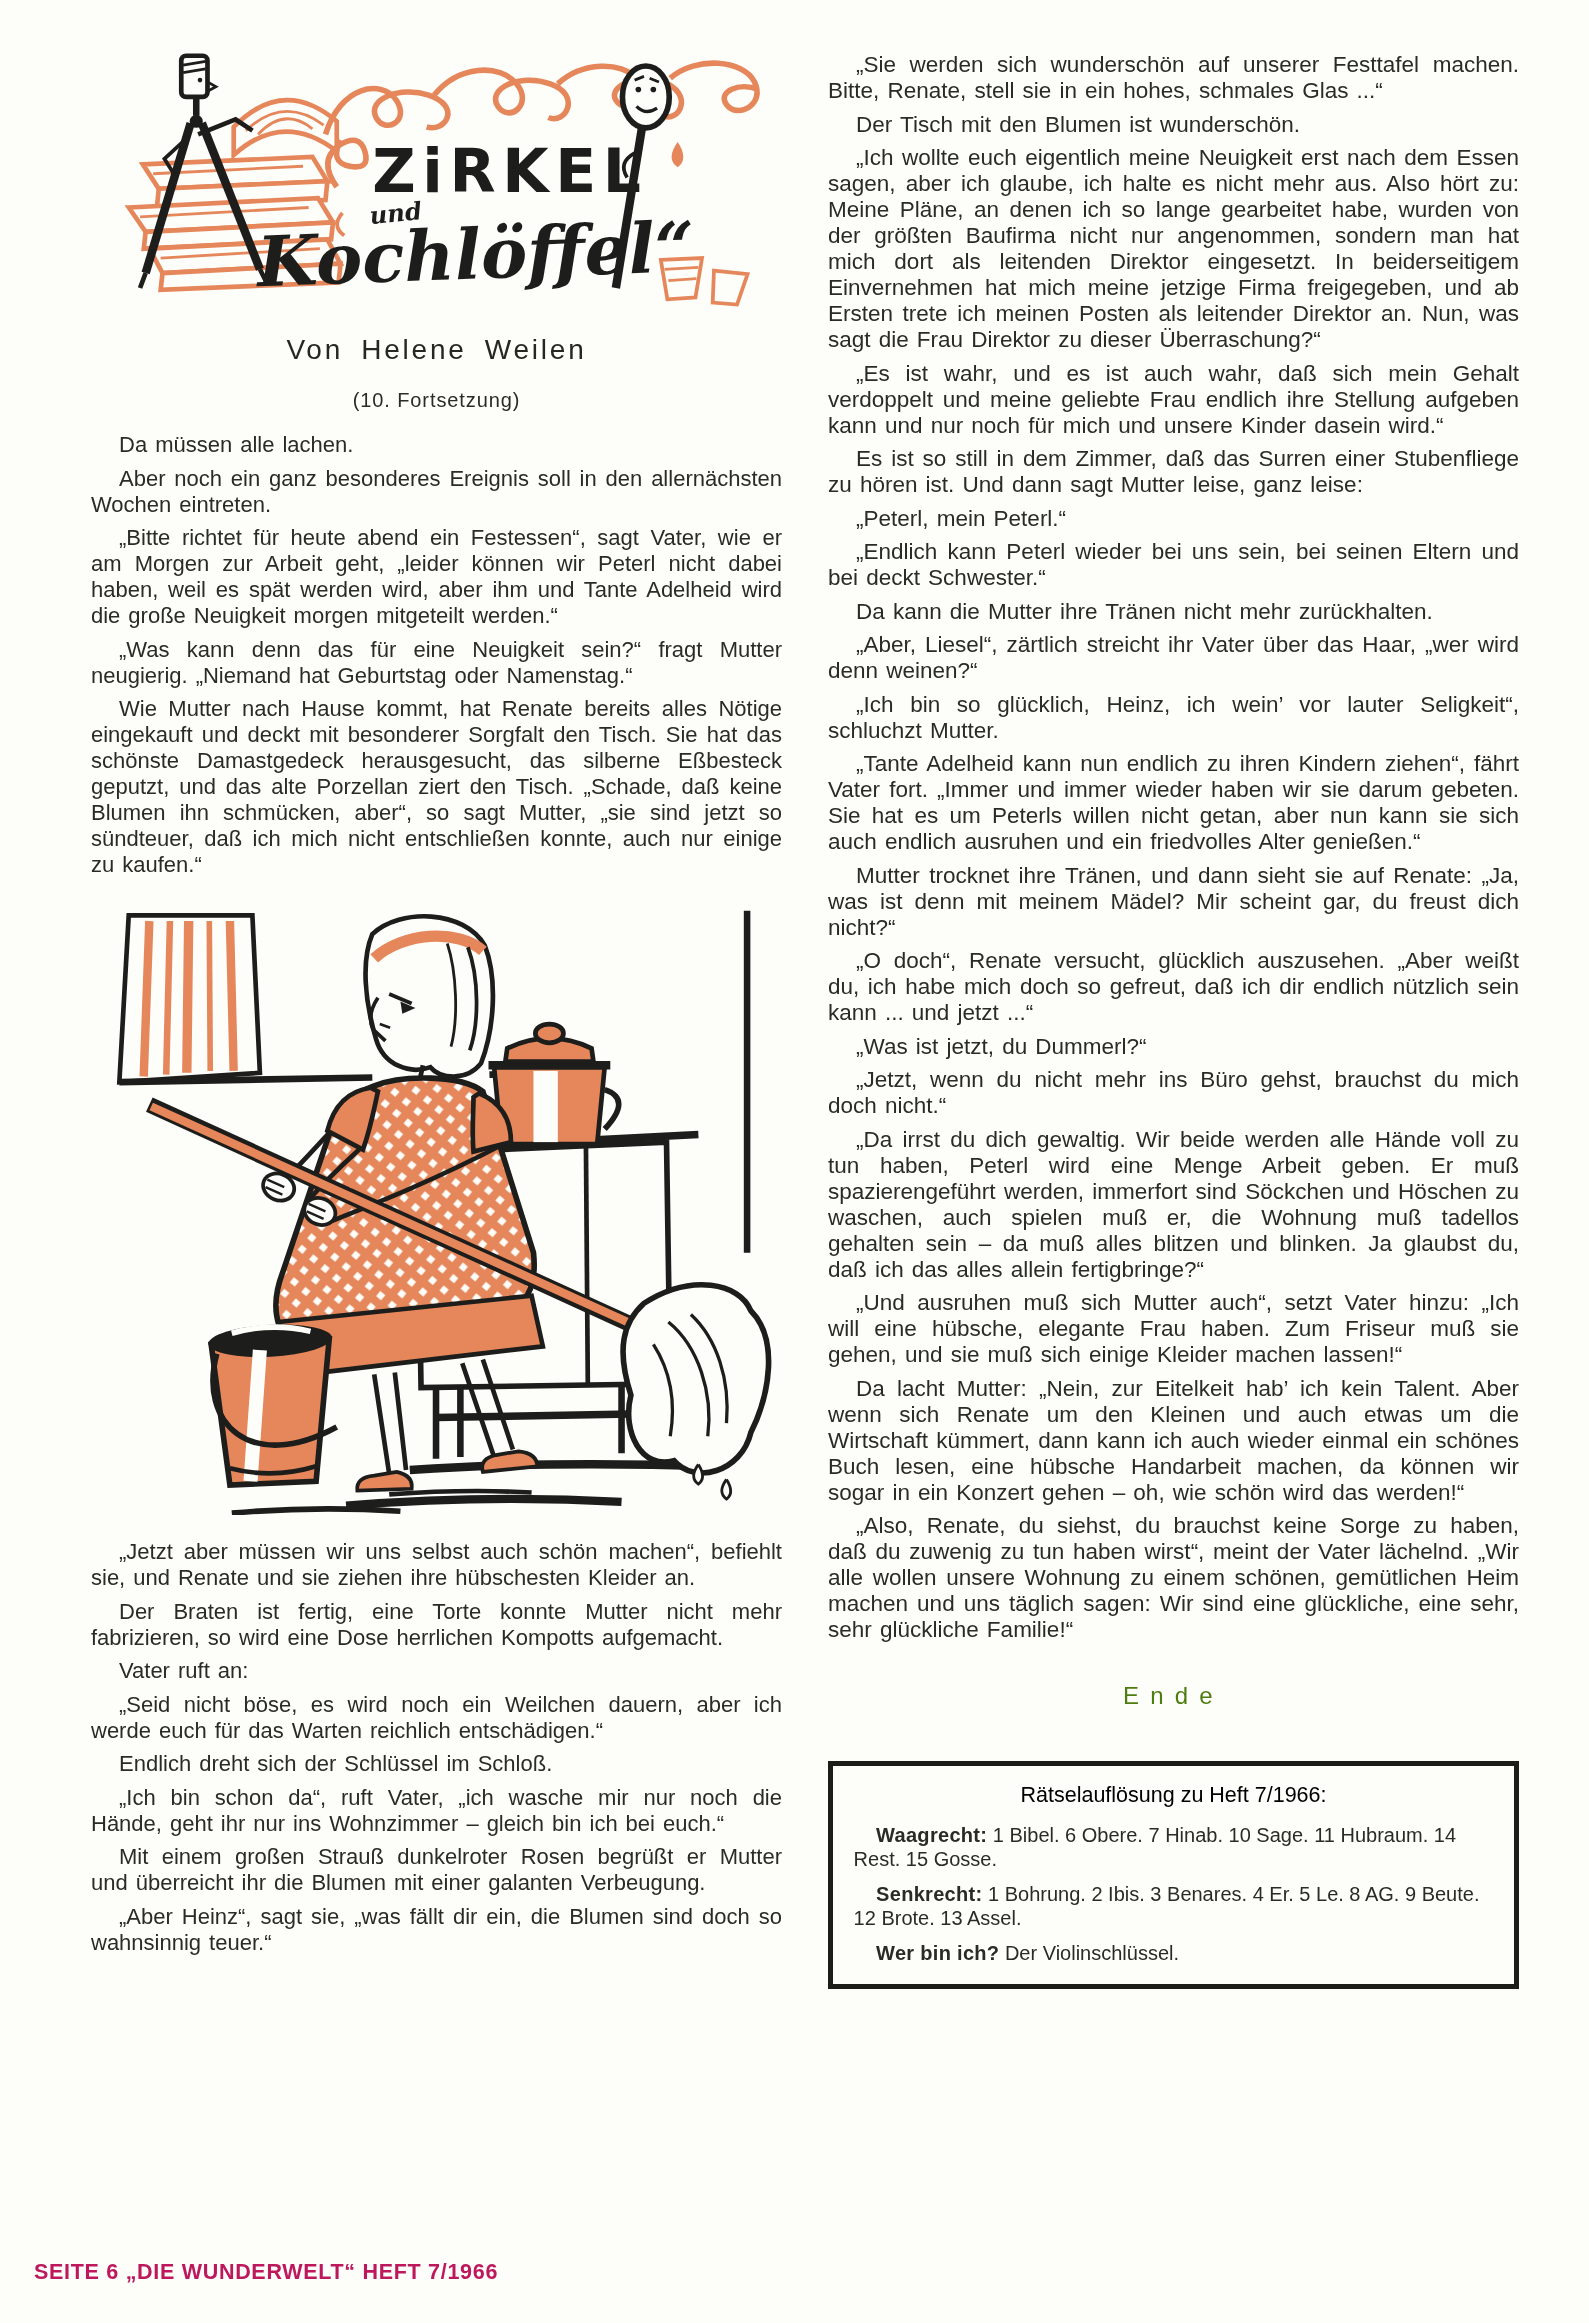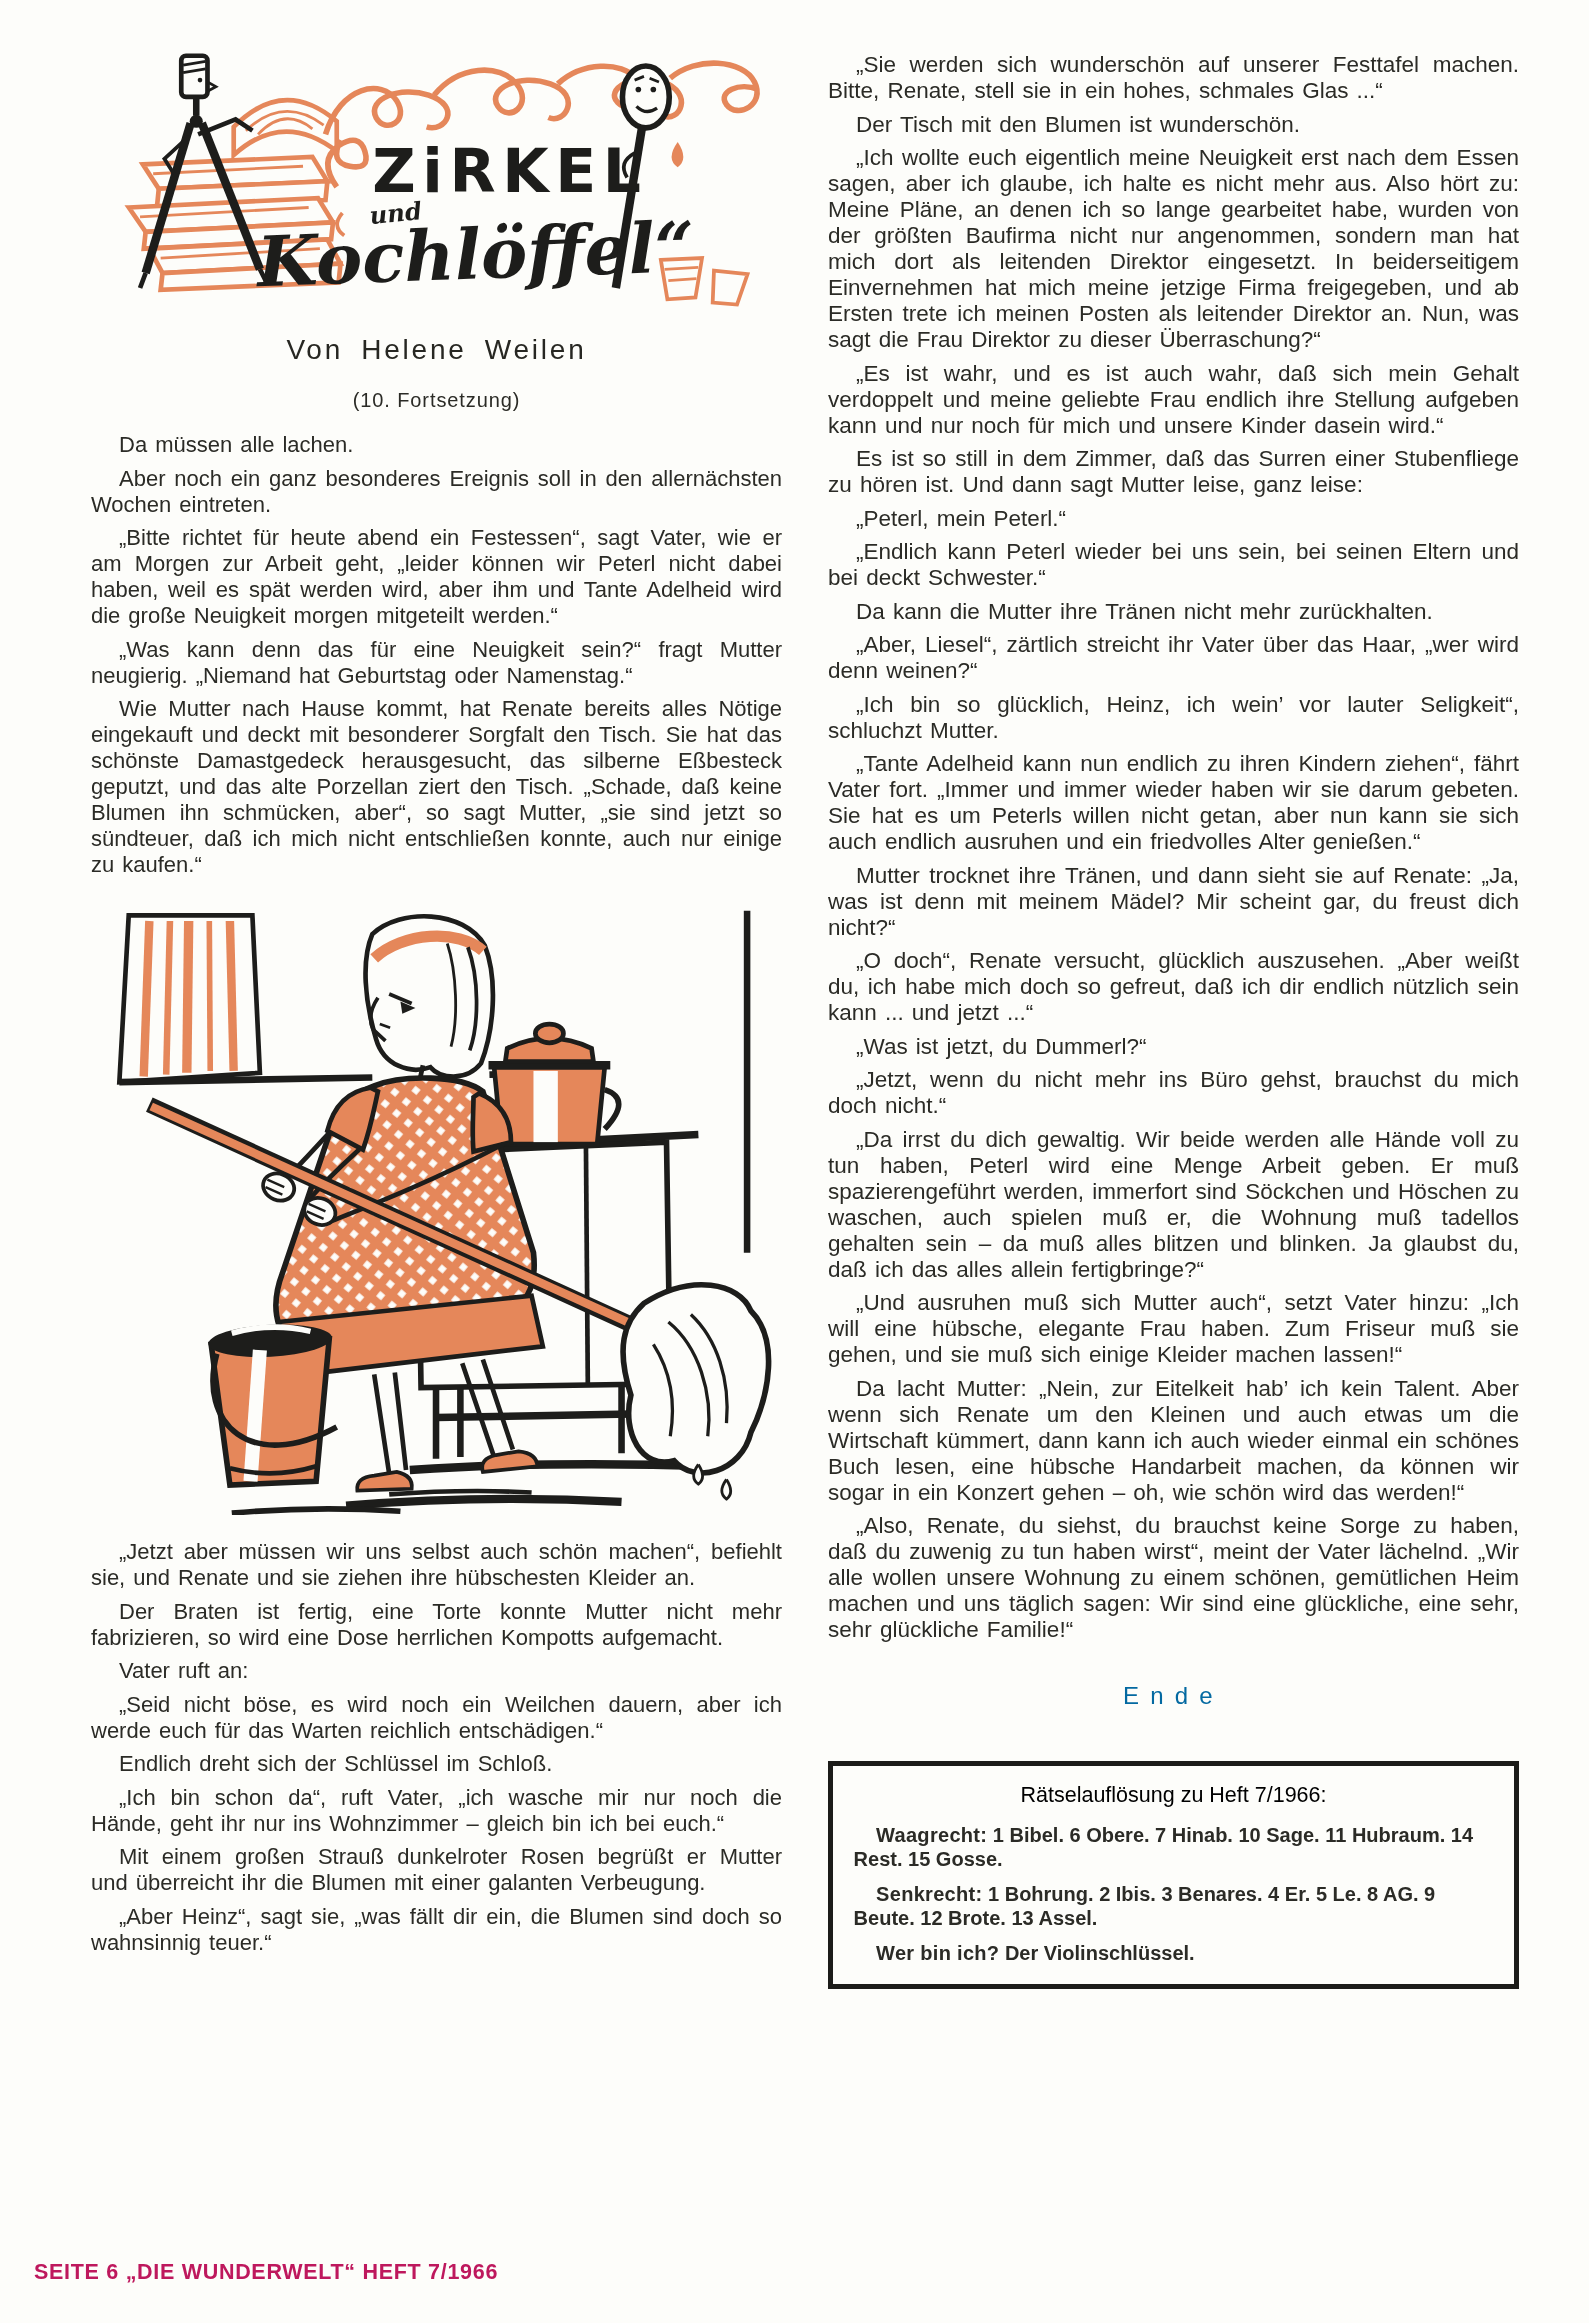--- a/index.html
+++ b/index.html
@@ -13,27 +13,27 @@
   .col-right{left:828px; top:52px; width:691px;}
   .masthead{width:691px; height:281px;}
   .byline{margin-top:13px; text-align:center; font-size:28px; letter-spacing:2.8px; word-spacing:7.5px; color:#272722;}
   .continuation{margin-top:22.5px; margin-bottom:20.6px; text-align:center; font-size:20px; letter-spacing:0.9px;}
   p.body-p{
     margin:0 0 7.5px 0; font-size:22px; line-height:26px;
     text-align:justify; text-indent:28px; hyphens:auto; word-spacing:1.9px;
   }
   .col-right p.body-p{font-size:22.5px; line-height:26px;}
   .story-illustration{display:block; margin:28px 0 24px 0;}
-  .ende{margin:39px 0 0 0; text-align:center; font-size:24px; letter-spacing:11.2px; color:#0369a1;}
+  .ende{margin:39px 0 0 0; text-align:center; font-size:24px; letter-spacing:11.2px; color:#4d7c0f;}
   .puzzle-box{
     margin-top:51px; border:5.6px solid #1c1c19; padding:17px 20.6px 19px 20.6px;
     background:#fdfdfa;
   }
   .puzzle-title{text-align:center; font-size:21.5px; margin-bottom:15px; color:#000000;}
-  .puzzle-line{margin:0 0 11.2px 0; font-size:20px; line-height:24px; text-indent:22.5px;font-weight:bold;}
+  .puzzle-line{margin:0 0 11.2px 0; font-size:20px; line-height:24px; text-indent:22.5px;}
   .puzzle-line:last-child{margin-bottom:0;}
   .puzzle-line b{letter-spacing:0.3px;}
   .footer{
     position:absolute; left:34px; top:2260px;
     font-size:21.5px; font-weight:bold; letter-spacing:0.7px; color:#be185d;
   }
 </style>
 </head>
 <body>
 

